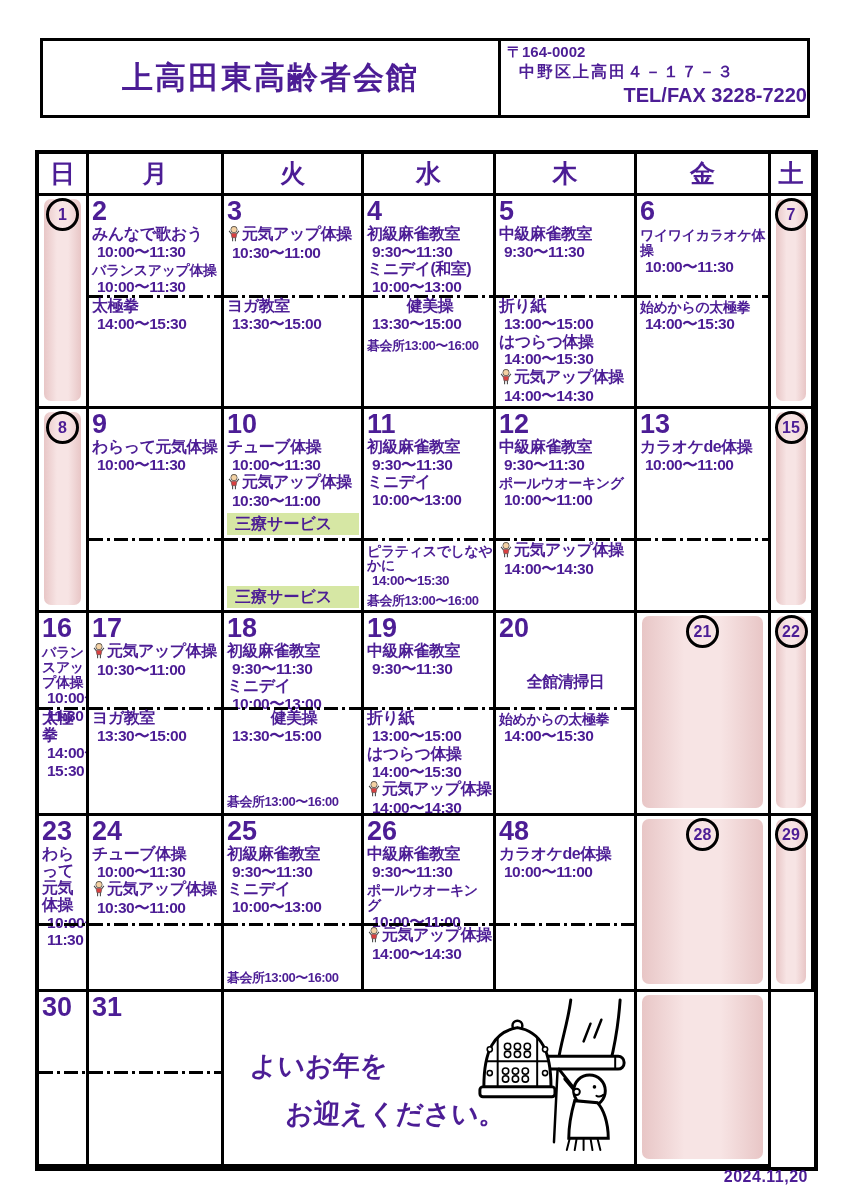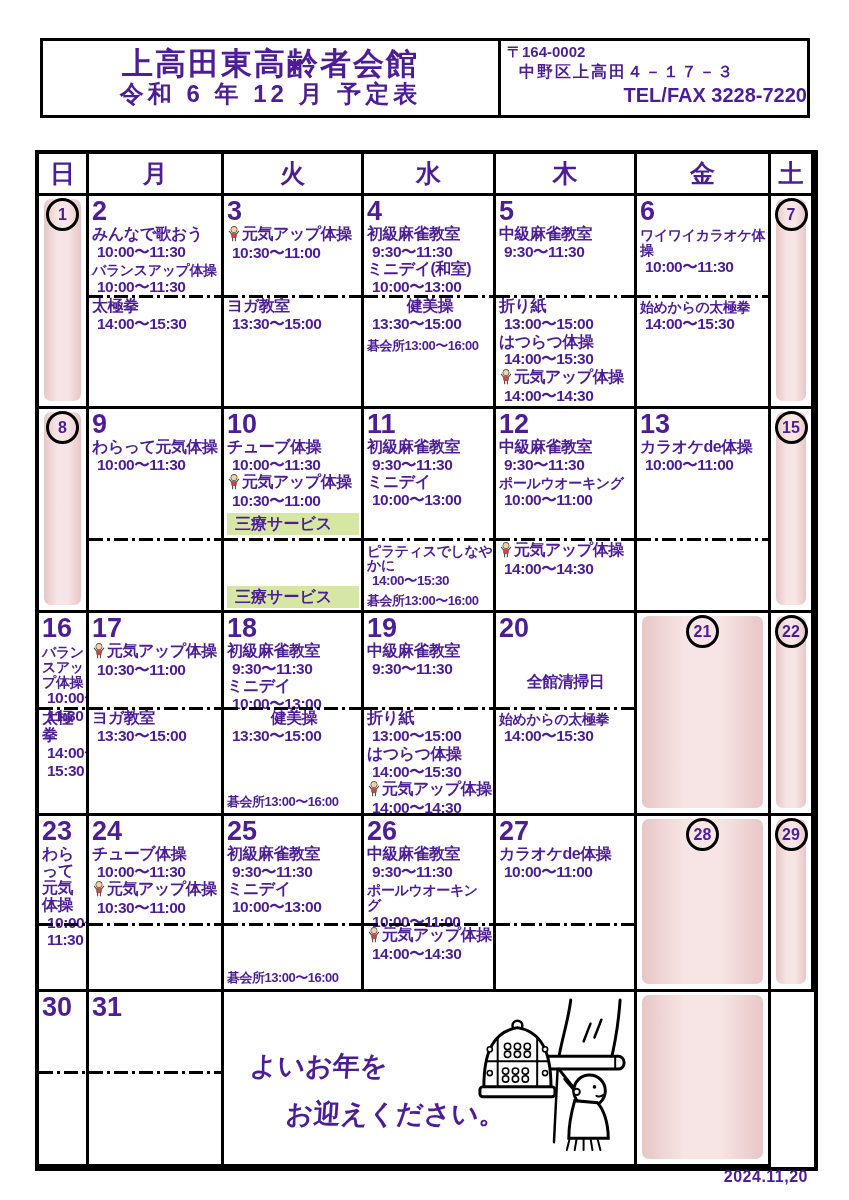--- a/index.html
+++ b/index.html
@@ -65,21 +65,20 @@
       font-size:16px;font-weight:700;letter-spacing:0.5px;}
 </style>
 </head>
 <body>
 
 <div class="page">
 
   <div class="header-box">
     <div class="header-left">
       <div class="h-title">上高田東高齢者会館</div>
-      <div class="h-subtitle">令和 6 年 12 月  予定表</div>
     </div>
     <div class="header-right">
       <div class="h-postal">〒164-0002</div>
       <div class="h-address">中野区上高田４－１７－３</div>
       <div class="h-tel">TEL/FAX  3228-7220</div>
     </div>
   </div>
 
   <div class="calendar">
     <div class="hdr">日</div>
@@ -585,21 +584,21 @@
     <path d="M4.6 9.5 L2.4 6.4 M11.4 9.5 L13.6 6.4" stroke="#444" stroke-width="1.2" fill="none"></path>
     <path d="M6.4 14.2 v4.2 M9.6 14.2 v4.2" stroke="#444" stroke-width="1.2"></path>
   </svg>
               <span class="ev-title">元気アップ体操</span>
             </div>
             <div class="ev-time">14:00〜14:30</div>
           </div>
         </div>
       </div>
       <div class="cell day week3">
-        <div class="num">27</div>
+        <div class="num">48</div>
         <div class="am">
           <div class="ev">
             <div class="tl">
               <span class="ev-title">カラオケde体操</span>
             </div>
             <div class="ev-time">10:00〜11:00</div>
           </div>
         </div>
         <div class="divider"></div>
       </div>

